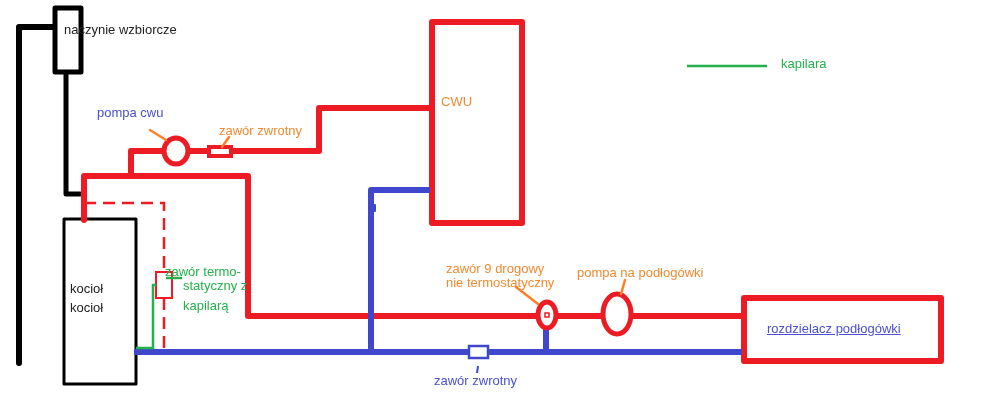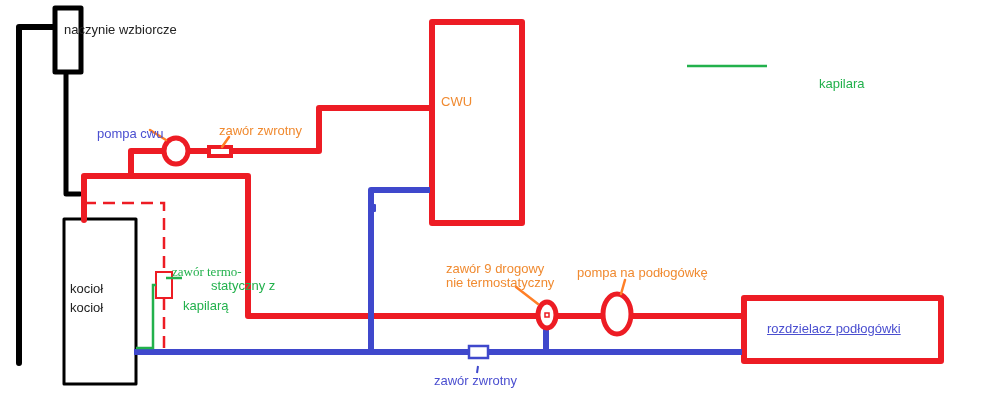--- a/index.html
+++ b/index.html
@@ -62,30 +62,30 @@
 
   <g stroke="#ff7f27" stroke-width="2.5" fill="none" stroke-linecap="round">
     <line x1="150" y1="130" x2="166" y2="140"></line>
     <line x1="229" y1="137" x2="222" y2="147"></line>
     <line x1="516" y1="287" x2="538" y2="304"></line>
     <line x1="625" y1="280" x2="621" y2="294"></line>
   </g>
 </svg>
 
 <div class="lbl lbl-dark" style="left:64px;top:23px;">naczynie wzbiorcze</div>
-<div class="lbl lbl-blue" style="left:97px;top:127px;">pompa cwu</div>
+<div class="lbl lbl-blue" style="left:97px;top:106px;">pompa cwu</div>
 <div class="lbl lbl-orange" style="left:219px;top:124px;">zawór zwrotny</div>
 <div class="lbl lbl-orange" style="left:441px;top:95px;">CWU</div>
-<div class="lbl lbl-green" style="left:819px;top:57px;margin-top:20px;">kapilara</div>
+<div class="lbl lbl-green" style="left:781px;top:57px;">kapilara</div>
 
-<div class="lbl lbl-green" style="left:172px;top:265px;font-family:Liberation Serif, serif;">zawór termo-</div>
-<div class="lbl lbl-green" style="left:183px;top:279px;margin-left:28px;">statyczny z</div>
+<div class="lbl lbl-green" style="left:165px;top:265px;">zawór termo-</div>
+<div class="lbl lbl-green" style="left:183px;top:279px;">statyczny z</div>
 <div class="lbl lbl-green" style="left:183px;top:299px;">kapilarą</div>
 
 <div class="lbl lbl-dark" style="left:70px;top:282px;">kocioł</div>
 <div class="lbl lbl-dark" style="left:70px;top:301px;">kocioł</div>
 
 <div class="lbl lbl-orange" style="left:446px;top:262px;">zawór 9 drogowy</div>
 <div class="lbl lbl-orange" style="left:446px;top:276px;">nie termostatyczny</div>
 
-<div class="lbl lbl-orange" style="left:577px;top:266px;">pompa na podłogówkę</div>
+<div class="lbl lbl-orange" style="left:577px;top:266px;">pompa na podłogówki</div>
 <div class="lbl lbl-blue" style="left:767px;top:322px;text-decoration:underline;">rozdzielacz podłogówki</div>
 <div class="lbl lbl-blue" style="left:434px;top:374px;">zawór zwrotny</div>
 
 </body></html>

